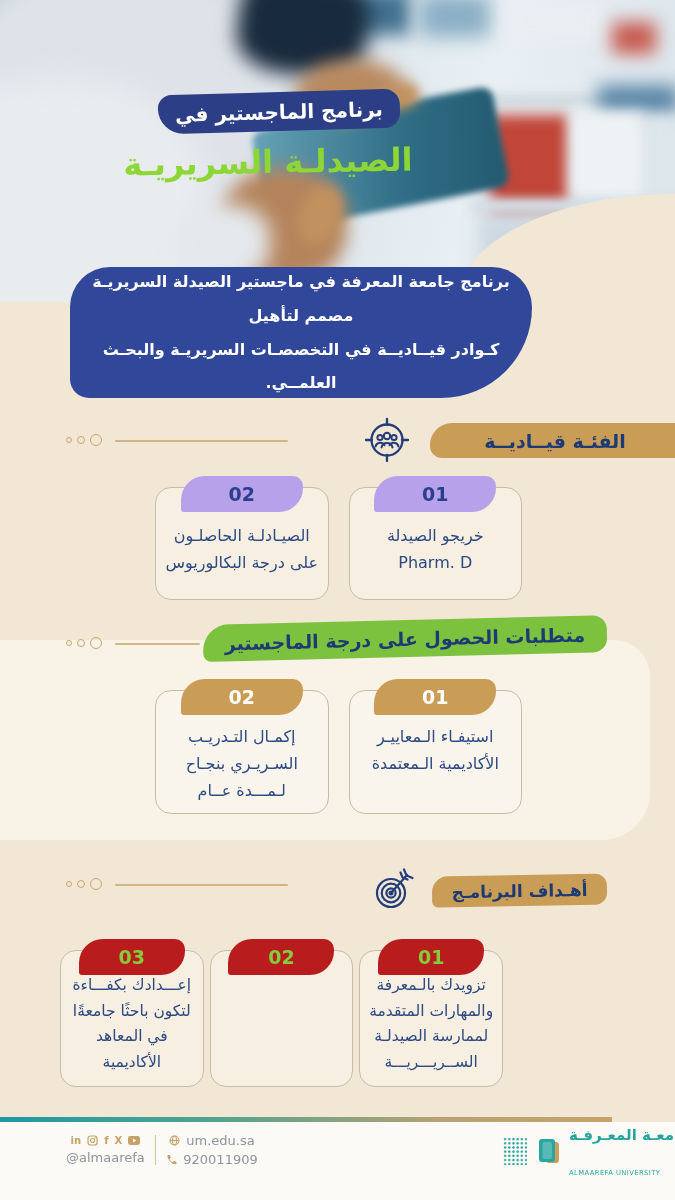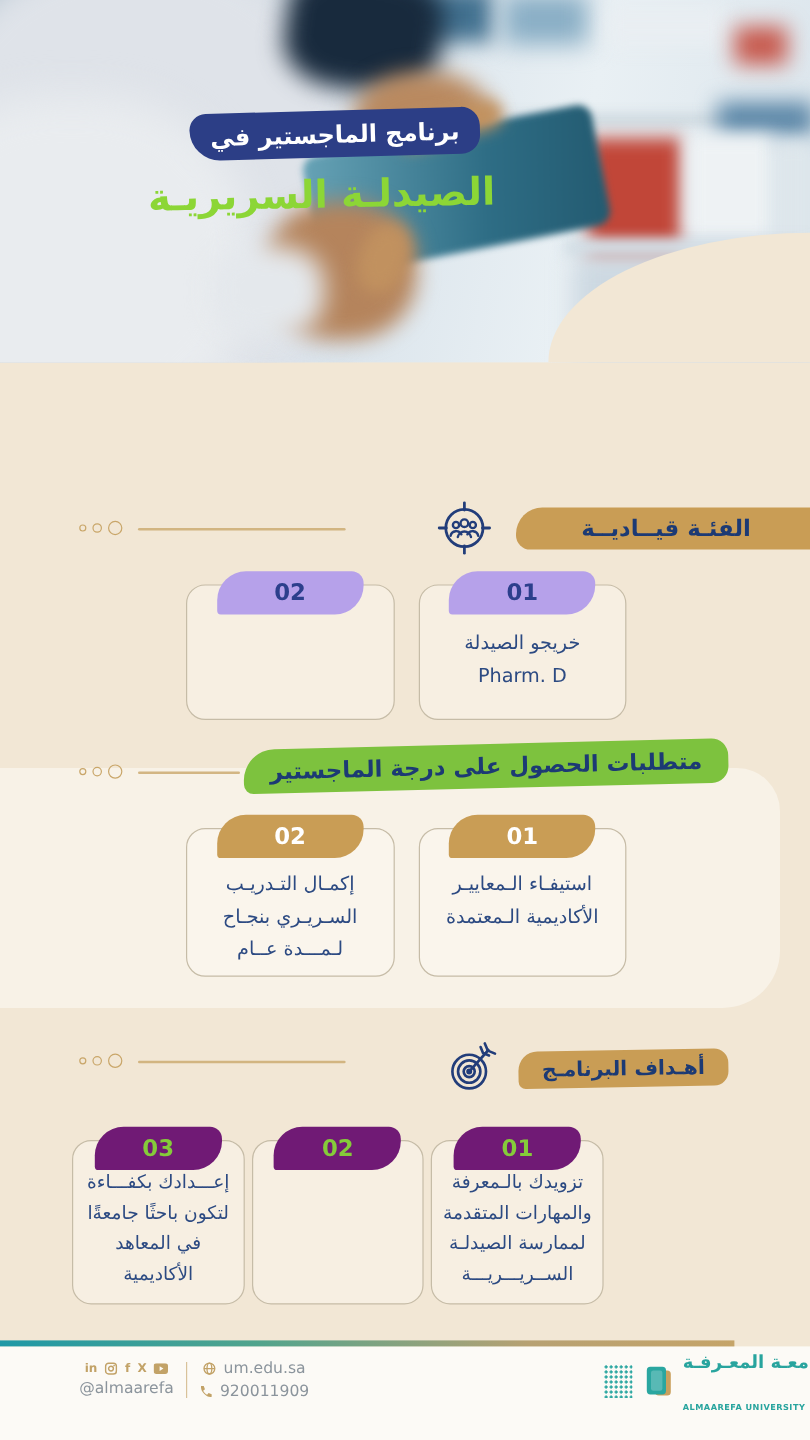--- a/index.html
+++ b/index.html
@@ -56,21 +56,21 @@
   .row3{left:60px;top:950px;width:443px;height:137px;gap:6px;}
   .card{position:relative;flex:1;border:1.4px solid #c6bca7;border-radius:16px;
         background:rgba(252,248,241,.45);text-align:center;}
   .badge{position:absolute;top:-12px;left:50%;transform:translateX(-50%);
         width:122px;height:36px;border-radius:24px 10px 24px 3px;
         display:flex;align-items:center;justify-content:center;
         font-weight:700;font-size:19px;line-height:1;}
   .row3 .badge{width:106px;}
   .badge-purple{background:#b6a1ea;color:#2c3f8c;}
   .badge-gold{background:#c99d55;color:#ffffff;}
-  .badge-navy{background:#701a75;color:#85cb3a;}
+  .badge-navy{background:#b91c1c;color:#85cb3a;}
   .card-text{margin:0;padding:0 8px;color:#2c4a82;font-size:16px;line-height:1.7;
         white-space:pre-line;direction:rtl;}
   .row1 .card-text{padding-top:34px;}
   .row2 .card-text{padding-top:32px;}
   .row3 .card-text{padding-top:22px;font-size:15.5px;line-height:1.65;}
 
   
   .sec-icon{position:absolute;}
   svg{display:block;}
 
@@ -84,21 +84,21 @@
   .glyph{color:#c2a267;font-weight:700;font-size:10px;line-height:1;}
   .handle{color:#8b949c;font-size:13px;}
   .v-divider{width:1.5px;height:30px;background:#d9c29a;}
   .contact-row{display:flex;align-items:center;gap:6px;color:#8b949c;font-size:13px;}
   .logo-block{position:absolute;left:503px;top:1128px;display:flex;align-items:center;gap:7px;height:46px;}
   .halftone{width:24px;height:28px;
         background-image:radial-gradient(circle,#2aa6a0 1.05px,transparent 1.3px);
         background-size:4.2px 4.2px;}
   .logo-text{display:flex;flex-direction:column;align-items:flex-start;gap:1px;}
   .logo-ar{color:#28a49e;font-size:15px;font-weight:700;direction:rtl;white-space:nowrap;}
-  .logo-en{color:#28a49e;font-size:6.8px;font-weight:700;letter-spacing:.4px;white-space:nowrap;margin-top:24px;}
+  .logo-en{color:#28a49e;font-size:6.8px;font-weight:400;letter-spacing:.4px;white-space:nowrap;margin-top:24px;}
 </style>
 </head>
 <body>
 
 <div id="page">
 
   <div class="hero">
     <div class="ph" style="left:330px;top:-10px;width:80px;height:45px;background:#41708f;filter:blur(9px);"></div>
     <div class="ph" style="left:420px;top:-5px;width:70px;height:42px;background:#89aec5;filter:blur(10px);"></div>
     <div class="ph" style="left:505px;top:5px;width:100px;height:34px;background:#e9eef2;filter:blur(8px);"></div>
@@ -121,20 +121,24 @@
     <div class="ph" style="left:175px;top:205px;width:95px;height:75px;background:#e4e8ec;border-radius:40%;filter:blur(10px);"></div>
 
     <div class="hero-sweep"></div>
 
     <div class="ribbon">
       <span>برنامج الماجستير في</span>
     </div>
     <div class="subtitle">الصيدلـة السريريـة</div>
   </div>
 
+  <div class="intro-box">
+    <p>برنامج جامعة المعرفة في ماجستير الصيدلة السريريـة مصمم لتأهيل
+كـوادر قيــاديــة في التخصصـات السريريـة والبحـث العلمــي.</p>
+  </div>
 
   <div class="dots" style="left:66px;top:434px;">
     <i class="d1"></i>
       <i class="d2"></i>
       <i class="d3"></i>
   </div>
   <div class="hline" style="left:115px;top:440px;width:173px;"></div>
   <div class="sec-icon" style="left:362px;top:415px;">
     <svg width="50" height="50" viewBox="0 0 50 50" fill="none" stroke="#223d7a" stroke-width="2.3" stroke-linecap="round">
       <circle cx="25" cy="25" r="15.5"></circle>
@@ -155,20 +159,22 @@
   </div>
 
   <div class="cards-row row1">
     <div class="card">
       <div class="badge badge-purple">01</div>
       <p class="card-text">خريجو الصيدلة
 Pharm. D</p>
     </div>
     <div class="card">
       <div class="badge badge-purple">02</div>
+      <p class="card-text">الصيـادلـة الحاصلـون
+على درجة البكالوريوس</p>
     </div>
   </div>
 
   <div class="panel2"></div>
   <div class="dots" style="left:66px;top:637px;">
     <i class="d1"></i>
       <i class="d2"></i>
       <i class="d3"></i>
   </div>
   <div class="hline" style="left:115px;top:643px;width:85px;"></div>

